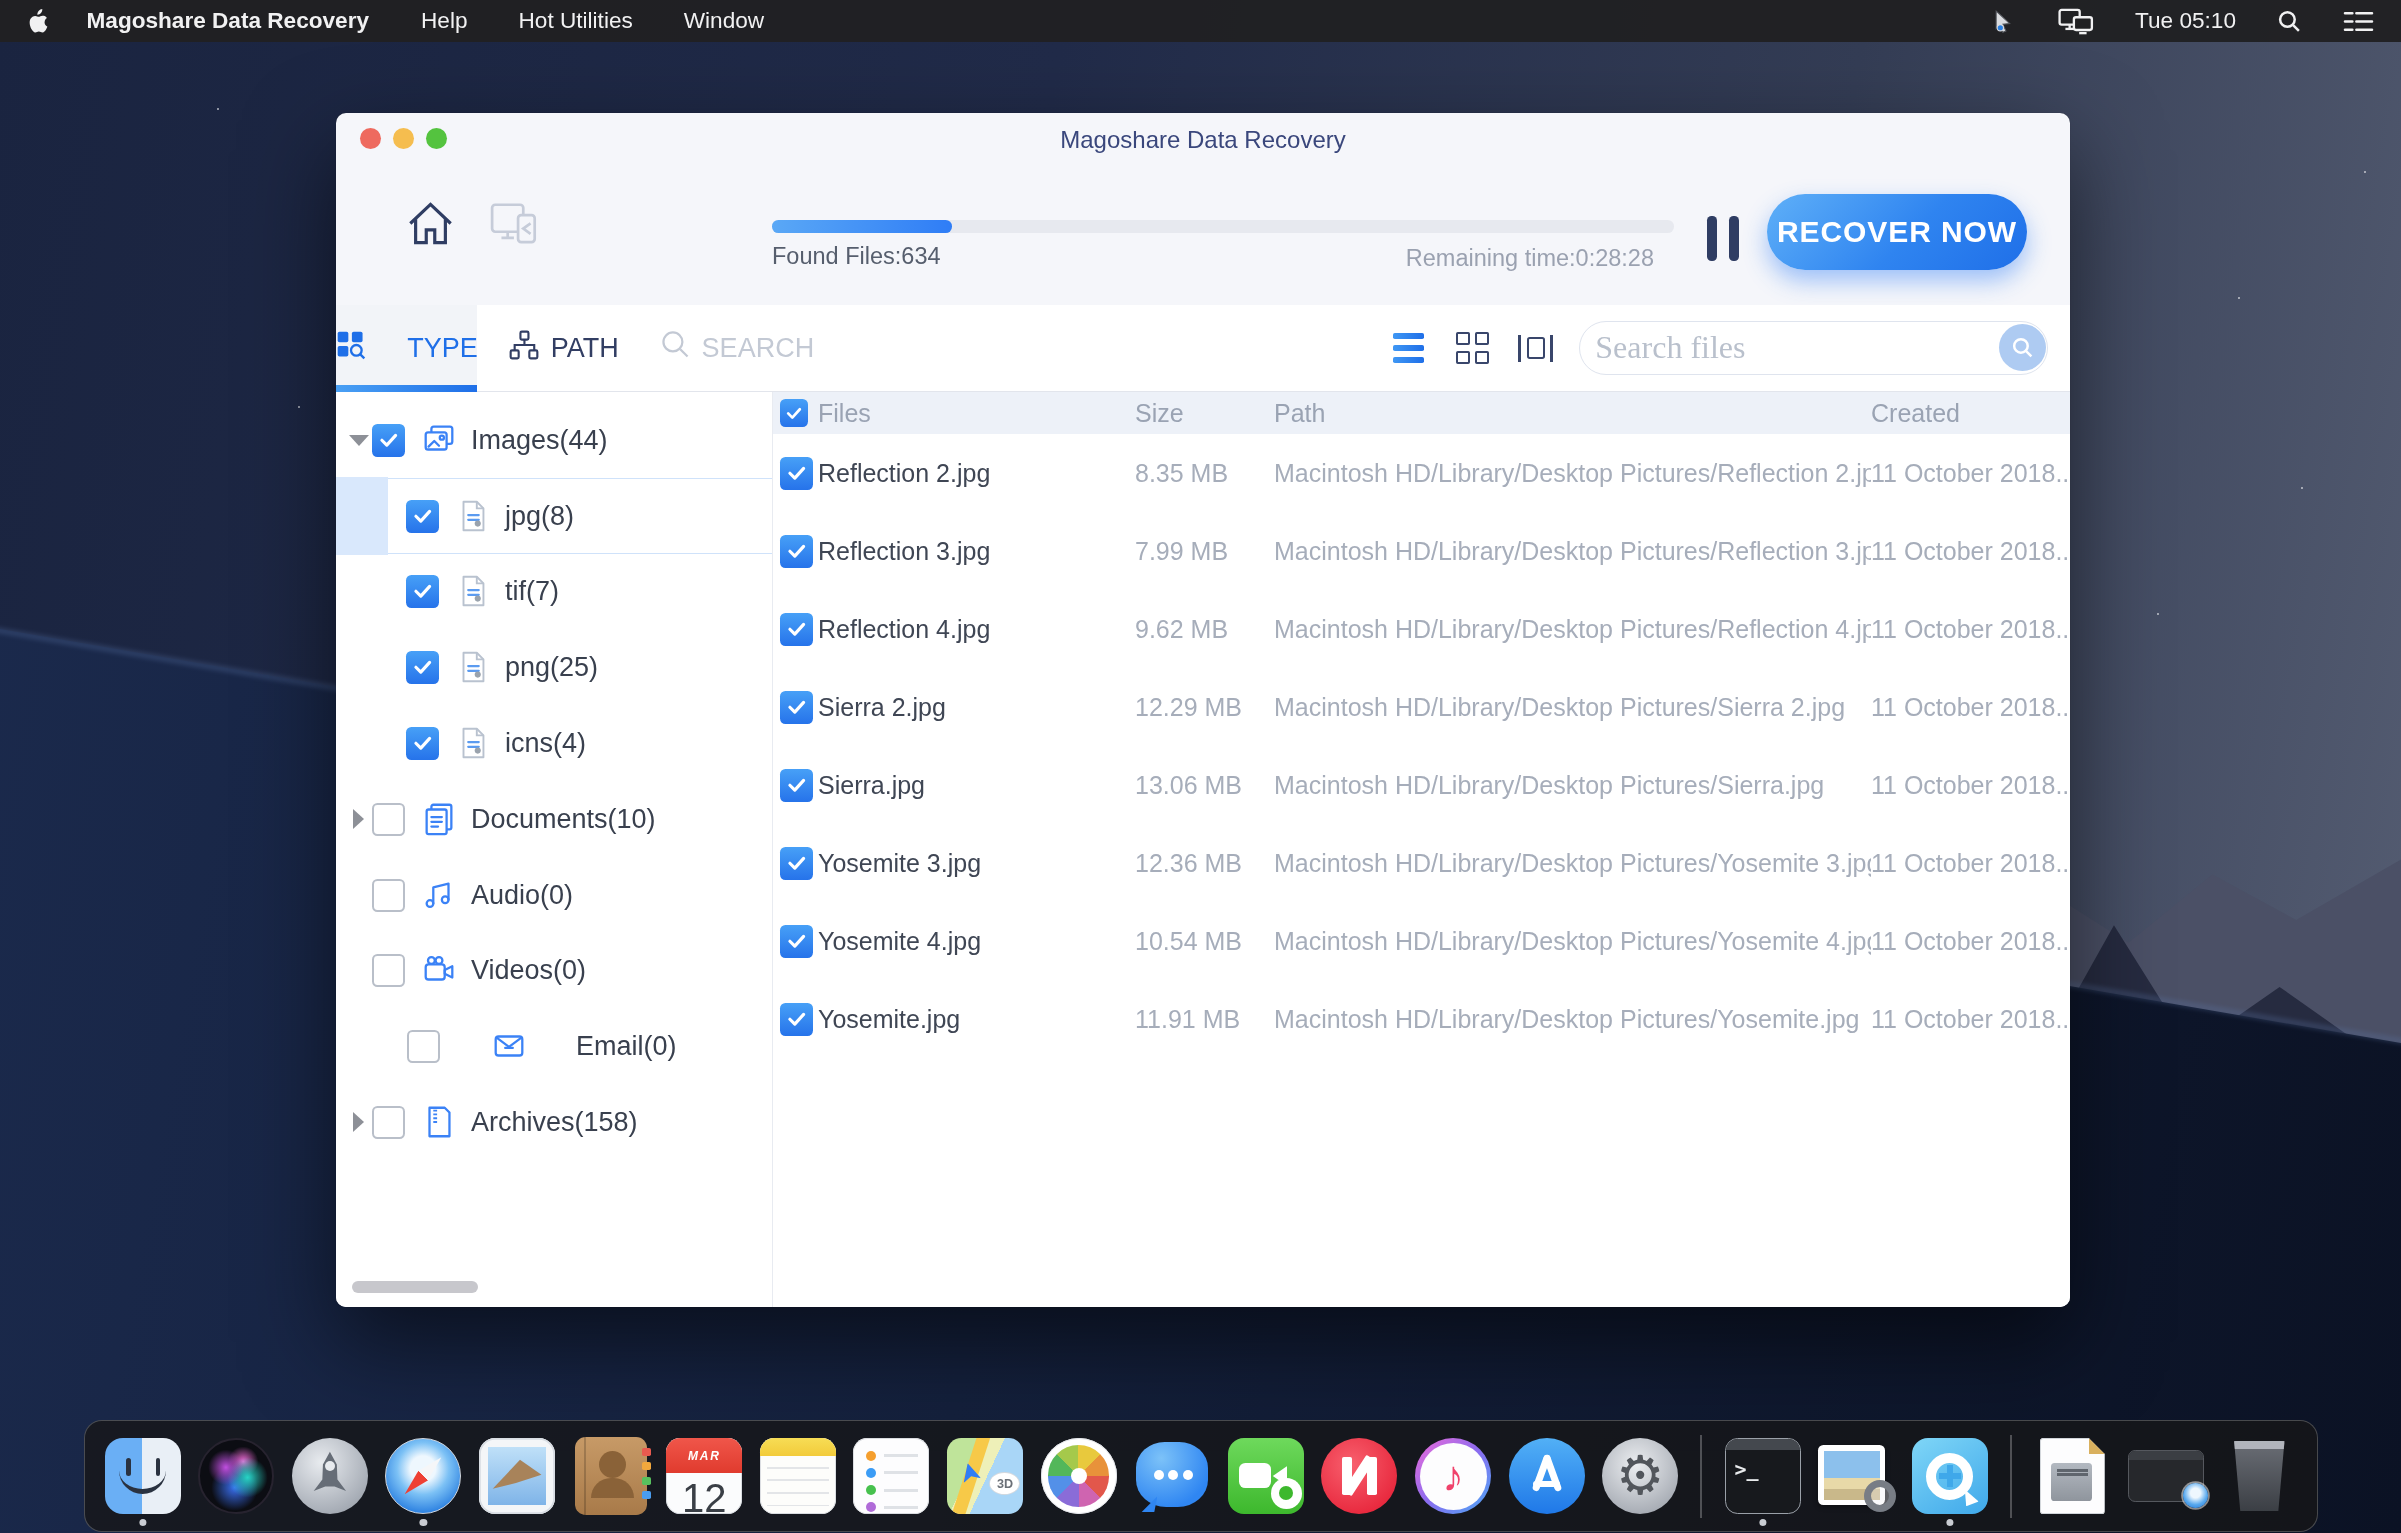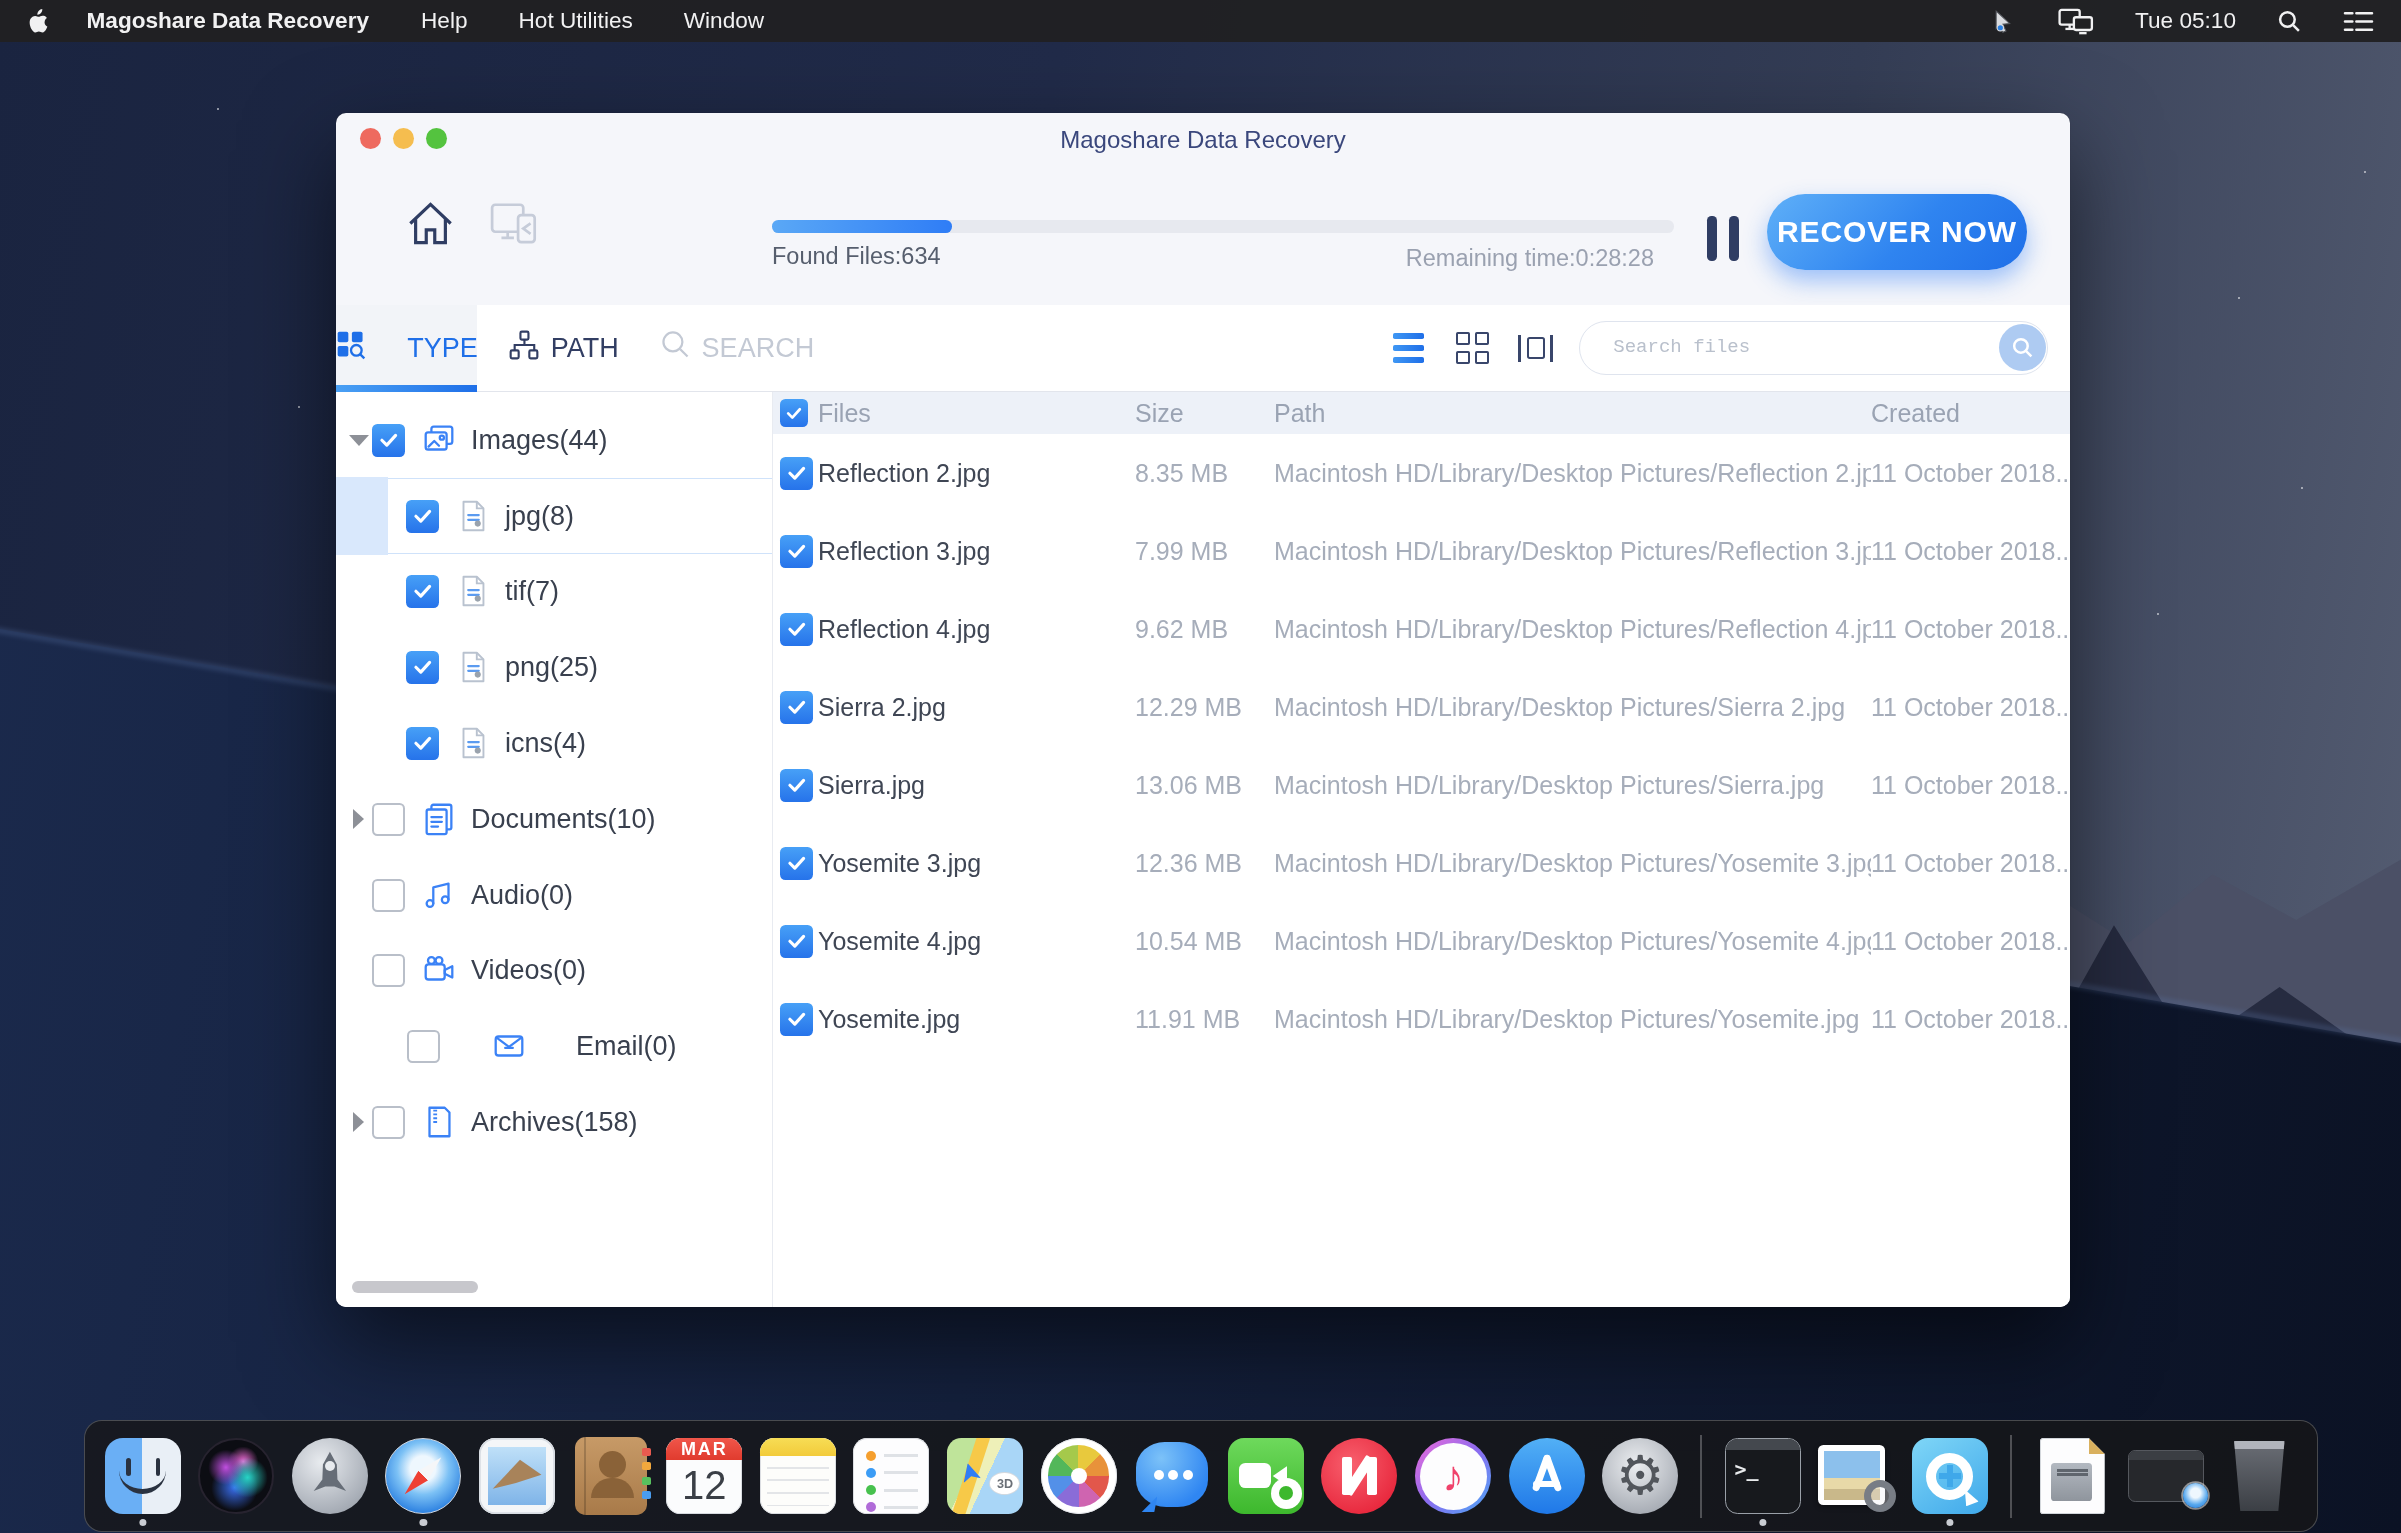--- a/index.html
+++ b/index.html
@@ -67,22 +67,22 @@
   .tab-spacer { flex:1; }
   .view-ico { display:flex; align-items:center; justify-content:center; width:40px; height:40px; cursor:pointer; margin-right:23.5px; }
   .vi-list { display:flex; flex-direction:column; gap:5.4px; }
   .vi-list i { width:31px; height:6.3px; border-radius:1.8px; background:linear-gradient(90deg,#3f97f4,#1f6fe8); }
   .vi-grid { display:grid; grid-template-columns:13.5px 13.5px; gap:5.4px; }
   .vi-grid i { width:13.5px; height:13.5px; border:2.3px solid #39466b; border-radius:1.8px; }
   .vi-cover { display:flex; align-items:center; gap:5.4px; }
   .vi-cover .b { width:3.1px; height:27px; background:#39466b; }
   .vi-cover .m { width:18px; height:21.7px; border:2.7px solid #39466b; border-radius:2.7px; }
   .search-pill { position:relative; width:469px; height:54px; border:1.8px solid #dfe4ee; border-radius:27px; background:#fff; margin-right:21.7px; }
-  .search-pill input { position:absolute; left:33px; top:3.6px; width:379px; height:43px; border:none; outline:none;
-    font-size:19px; color:#4a5160; background:transparent; font-family:Liberation Mono, monospace; }
+  .search-pill input { position:absolute; left:15px; top:3.6px; width:379px; height:43px; border:none; outline:none;
+    font-size:32px; color:#4a5160; background:transparent; font-family:Liberation Serif, serif; }
   .search-pill input::placeholder { color:#b9c0cc; }
   .pill-btn { position:absolute; right:1.8px; top:1.8px; width:47px; height:47px; border-radius:50%; background:#aecbf2;
     display:flex; align-items:center; justify-content:center; cursor:pointer; }
 
   
   .content { position:absolute; left:0; top:279px; width:100%; height:916px; display:flex; }
   .sidebar { position:relative; width:437px; height:100%; background:#fff; border-right:0.9px solid #e8ebf1; }
   .srow { position:absolute; left:0; width:100%; height:76px; display:flex; align-items:center; cursor:pointer; }
   .srow .tri-zone { width:27px; margin-left:9px; display:flex; justify-content:center; }
   .srow.lvl1 .tri-zone { width:27px; margin-left:43px; }
@@ -154,22 +154,22 @@
 
   .di-contacts { width:72px; height:78px; border-radius:10.8px; background:linear-gradient(180deg,#c79a67,#a87a49); }
   .di-contacts .spine { position:absolute; left:9px; top:0; bottom:0; width:2.7px; background:rgba(0,0,0,.18); }
   .di-contacts .head { position:absolute; left:50%; top:14.4px; width:27px; height:27px; margin-left:-11.7px; border-radius:50%; background:#8a6238; }
   .di-contacts .body { position:absolute; left:50%; top:41px; width:43px; height:20px; margin-left:-20px; border-radius:20px 20px 0 0; background:#8a6238; }
   .di-contacts .tab { position:absolute; right:-4.5px; width:9px; height:8px; border-radius:1.8px; }
   .di-contacts .t1 { top:10.8px; background:#e85a4f; } .di-contacts .t2 { top:25px; background:#f2a83d; }
   .di-contacts .t3 { top:40px; background:#57c15e; } .di-contacts .t4 { top:54px; background:#4a9df0; }
 
   .di-calendar { width:76px; height:76px; border-radius:14.4px; background:#fbfcfd; overflow:hidden; box-shadow:inset 0 0 0 0.9px #d5d9de; }
-  .cal-top { height:22px; background:linear-gradient(180deg,#f0564a,#e03b2e); color:#fff; font-size:18px; font-weight:bold;
-    display:flex; align-items:center; justify-content:center; letter-spacing:1.8px; }
+  .cal-top { height:35px; background:linear-gradient(180deg,#f0564a,#e03b2e); color:#fff; font-size:12px; font-weight:bold;
+    display:flex; align-items:center; justify-content:center; letter-spacing:1.8px;font-style:italic; }
   .cal-day { font-size:40px; color:#3a3f46; text-align:center; line-height:51px; font-weight:300; }
 
   .di-notes { width:76px; height:76px; border-radius:14.4px; background:#fdfdfb; overflow:hidden; box-shadow:inset 0 0 0 0.9px #d8dbdf; }
   .di-notes .top { height:18px; background:linear-gradient(180deg,#f7dd55,#f2cb3a); }
   .di-notes .lines { height:58px; background:repeating-linear-gradient(180deg,transparent 0 10.8px,#e3e5e8 10.8px 12.6px); margin:0 7.2px; }
 
   .di-reminders { width:76px; height:76px; border-radius:14.4px; background:#fdfdfe; box-shadow:inset 0 0 0 0.9px #d8dbdf; }
   .di-reminders .d { position:absolute; left:12.6px; width:10px; height:10px; border-radius:50%; }
   .di-reminders .l { position:absolute; left:31px; width:34px; height:2.7px; background:#dfe2e6; }
   .rd1 { top:12.6px; background:#f59f2e; } .rd2 { top:30px; background:#3b9cf5; }

